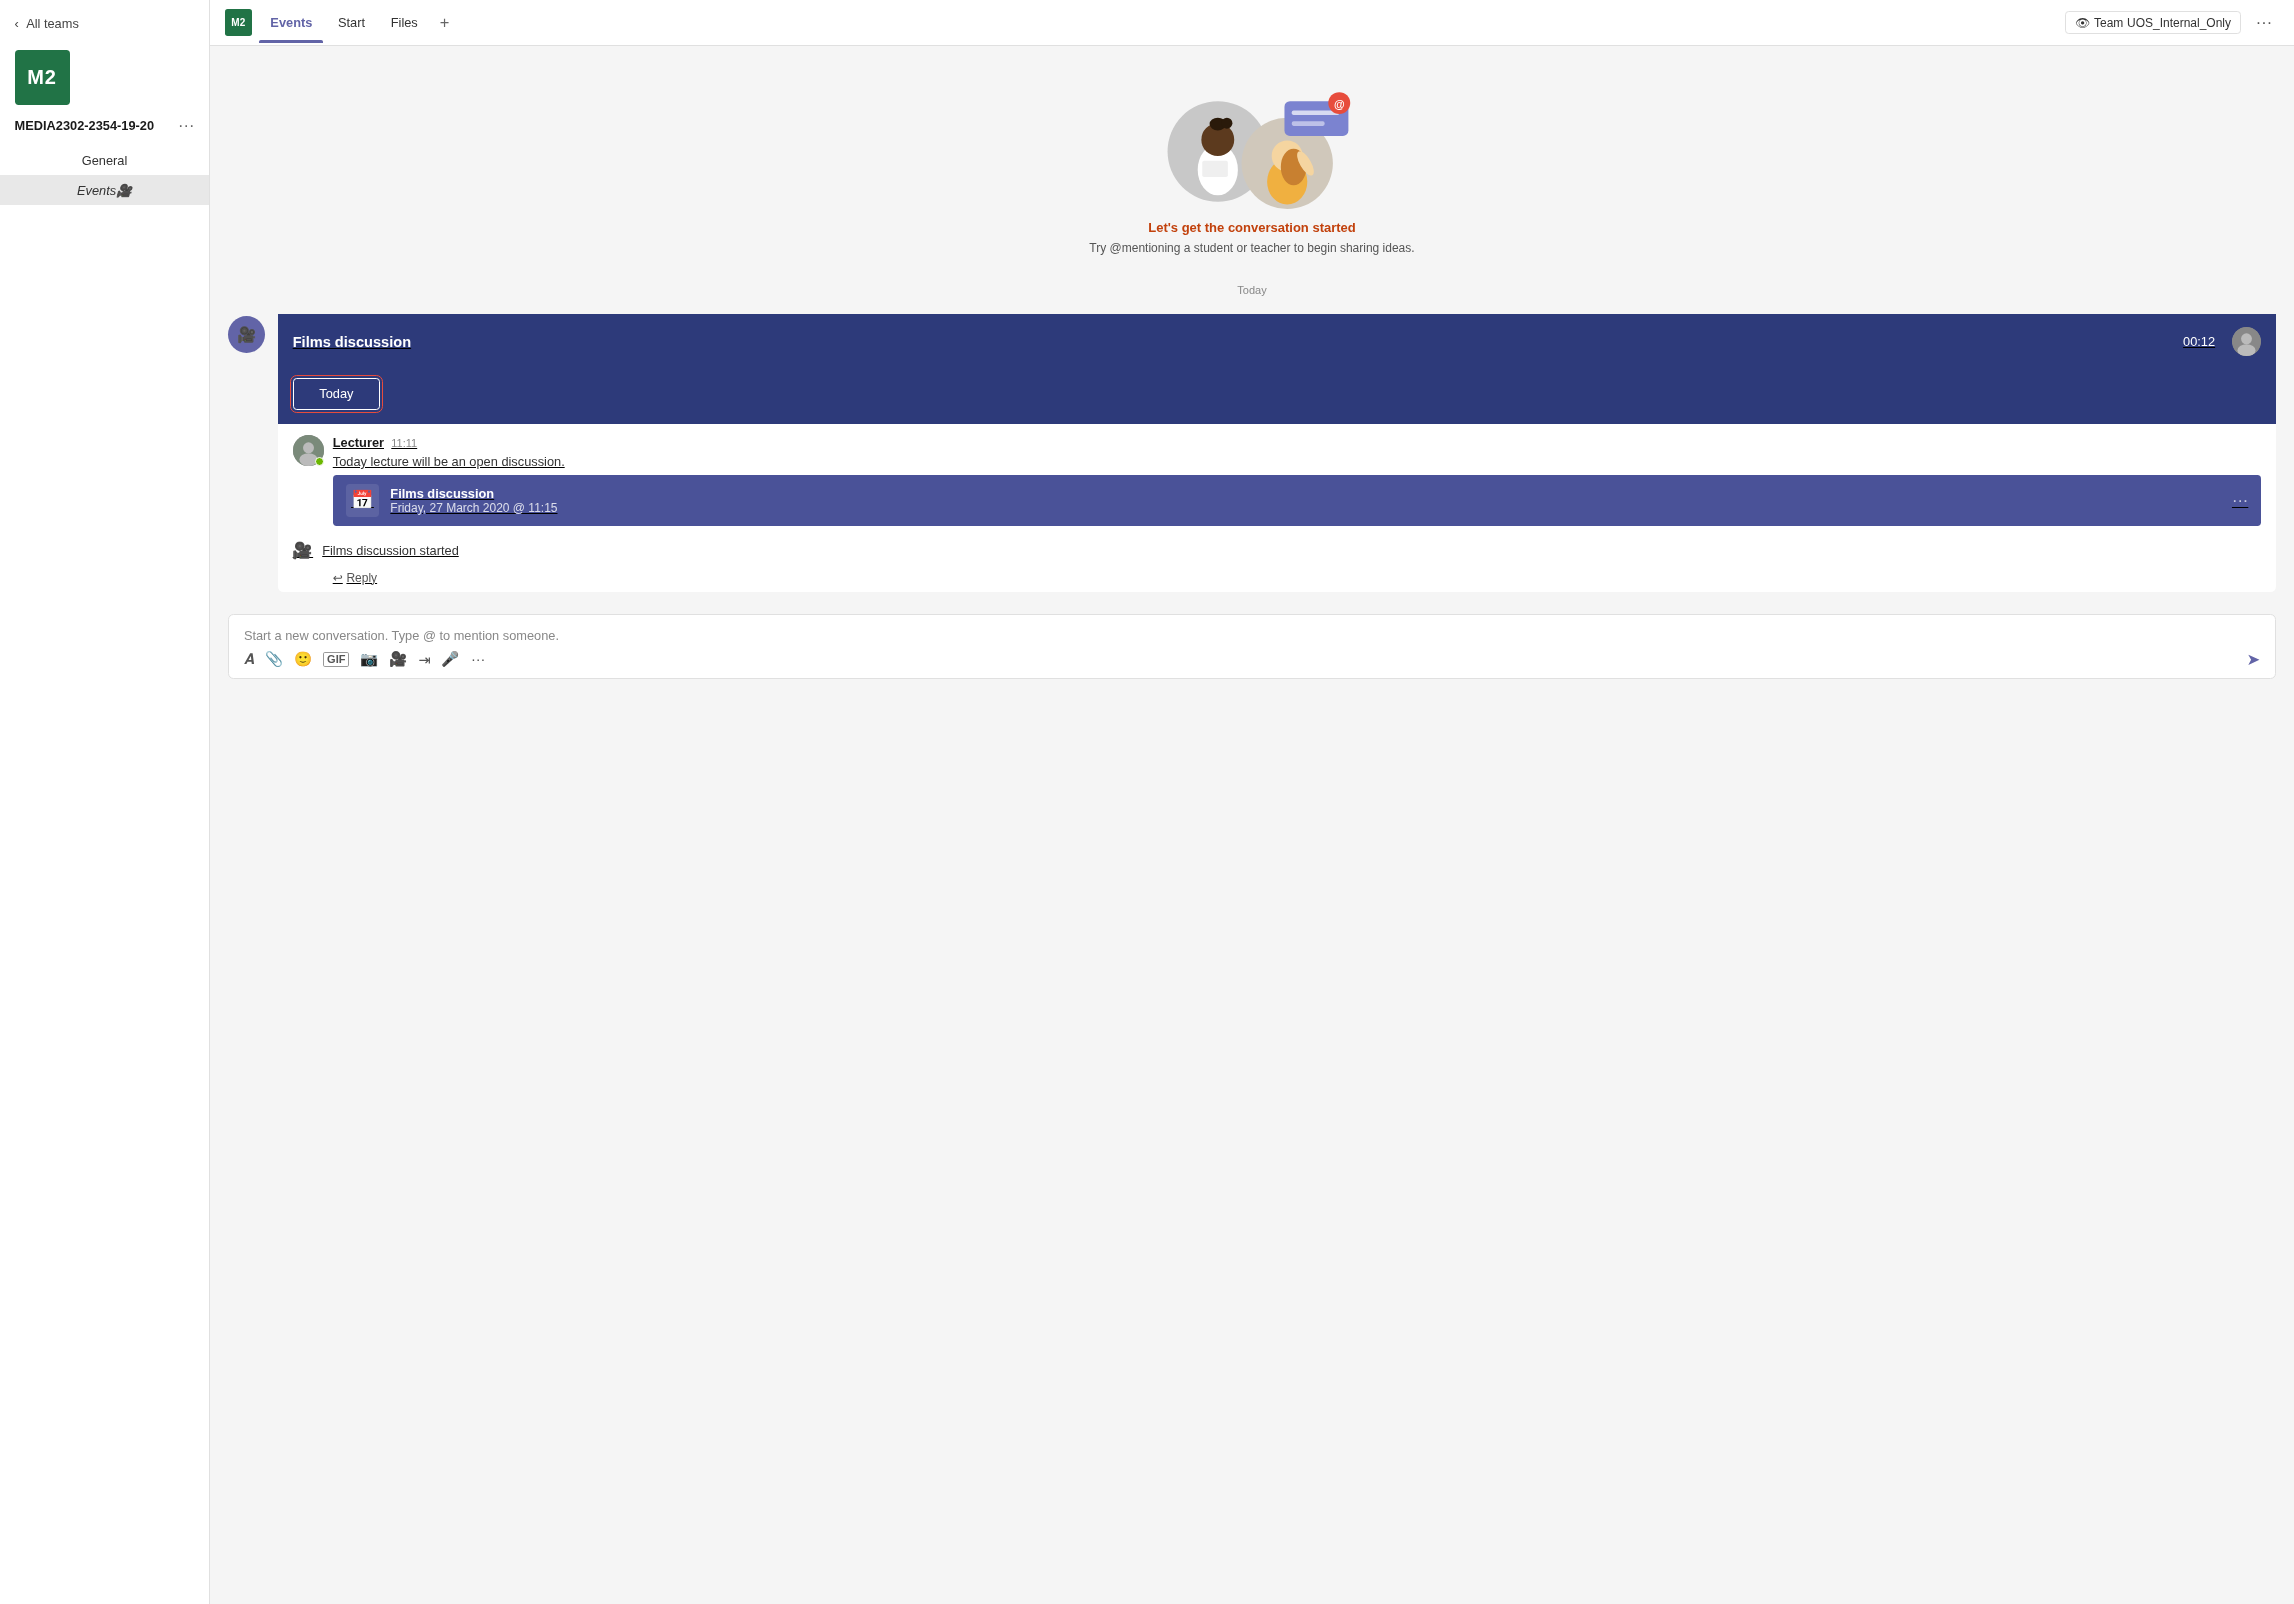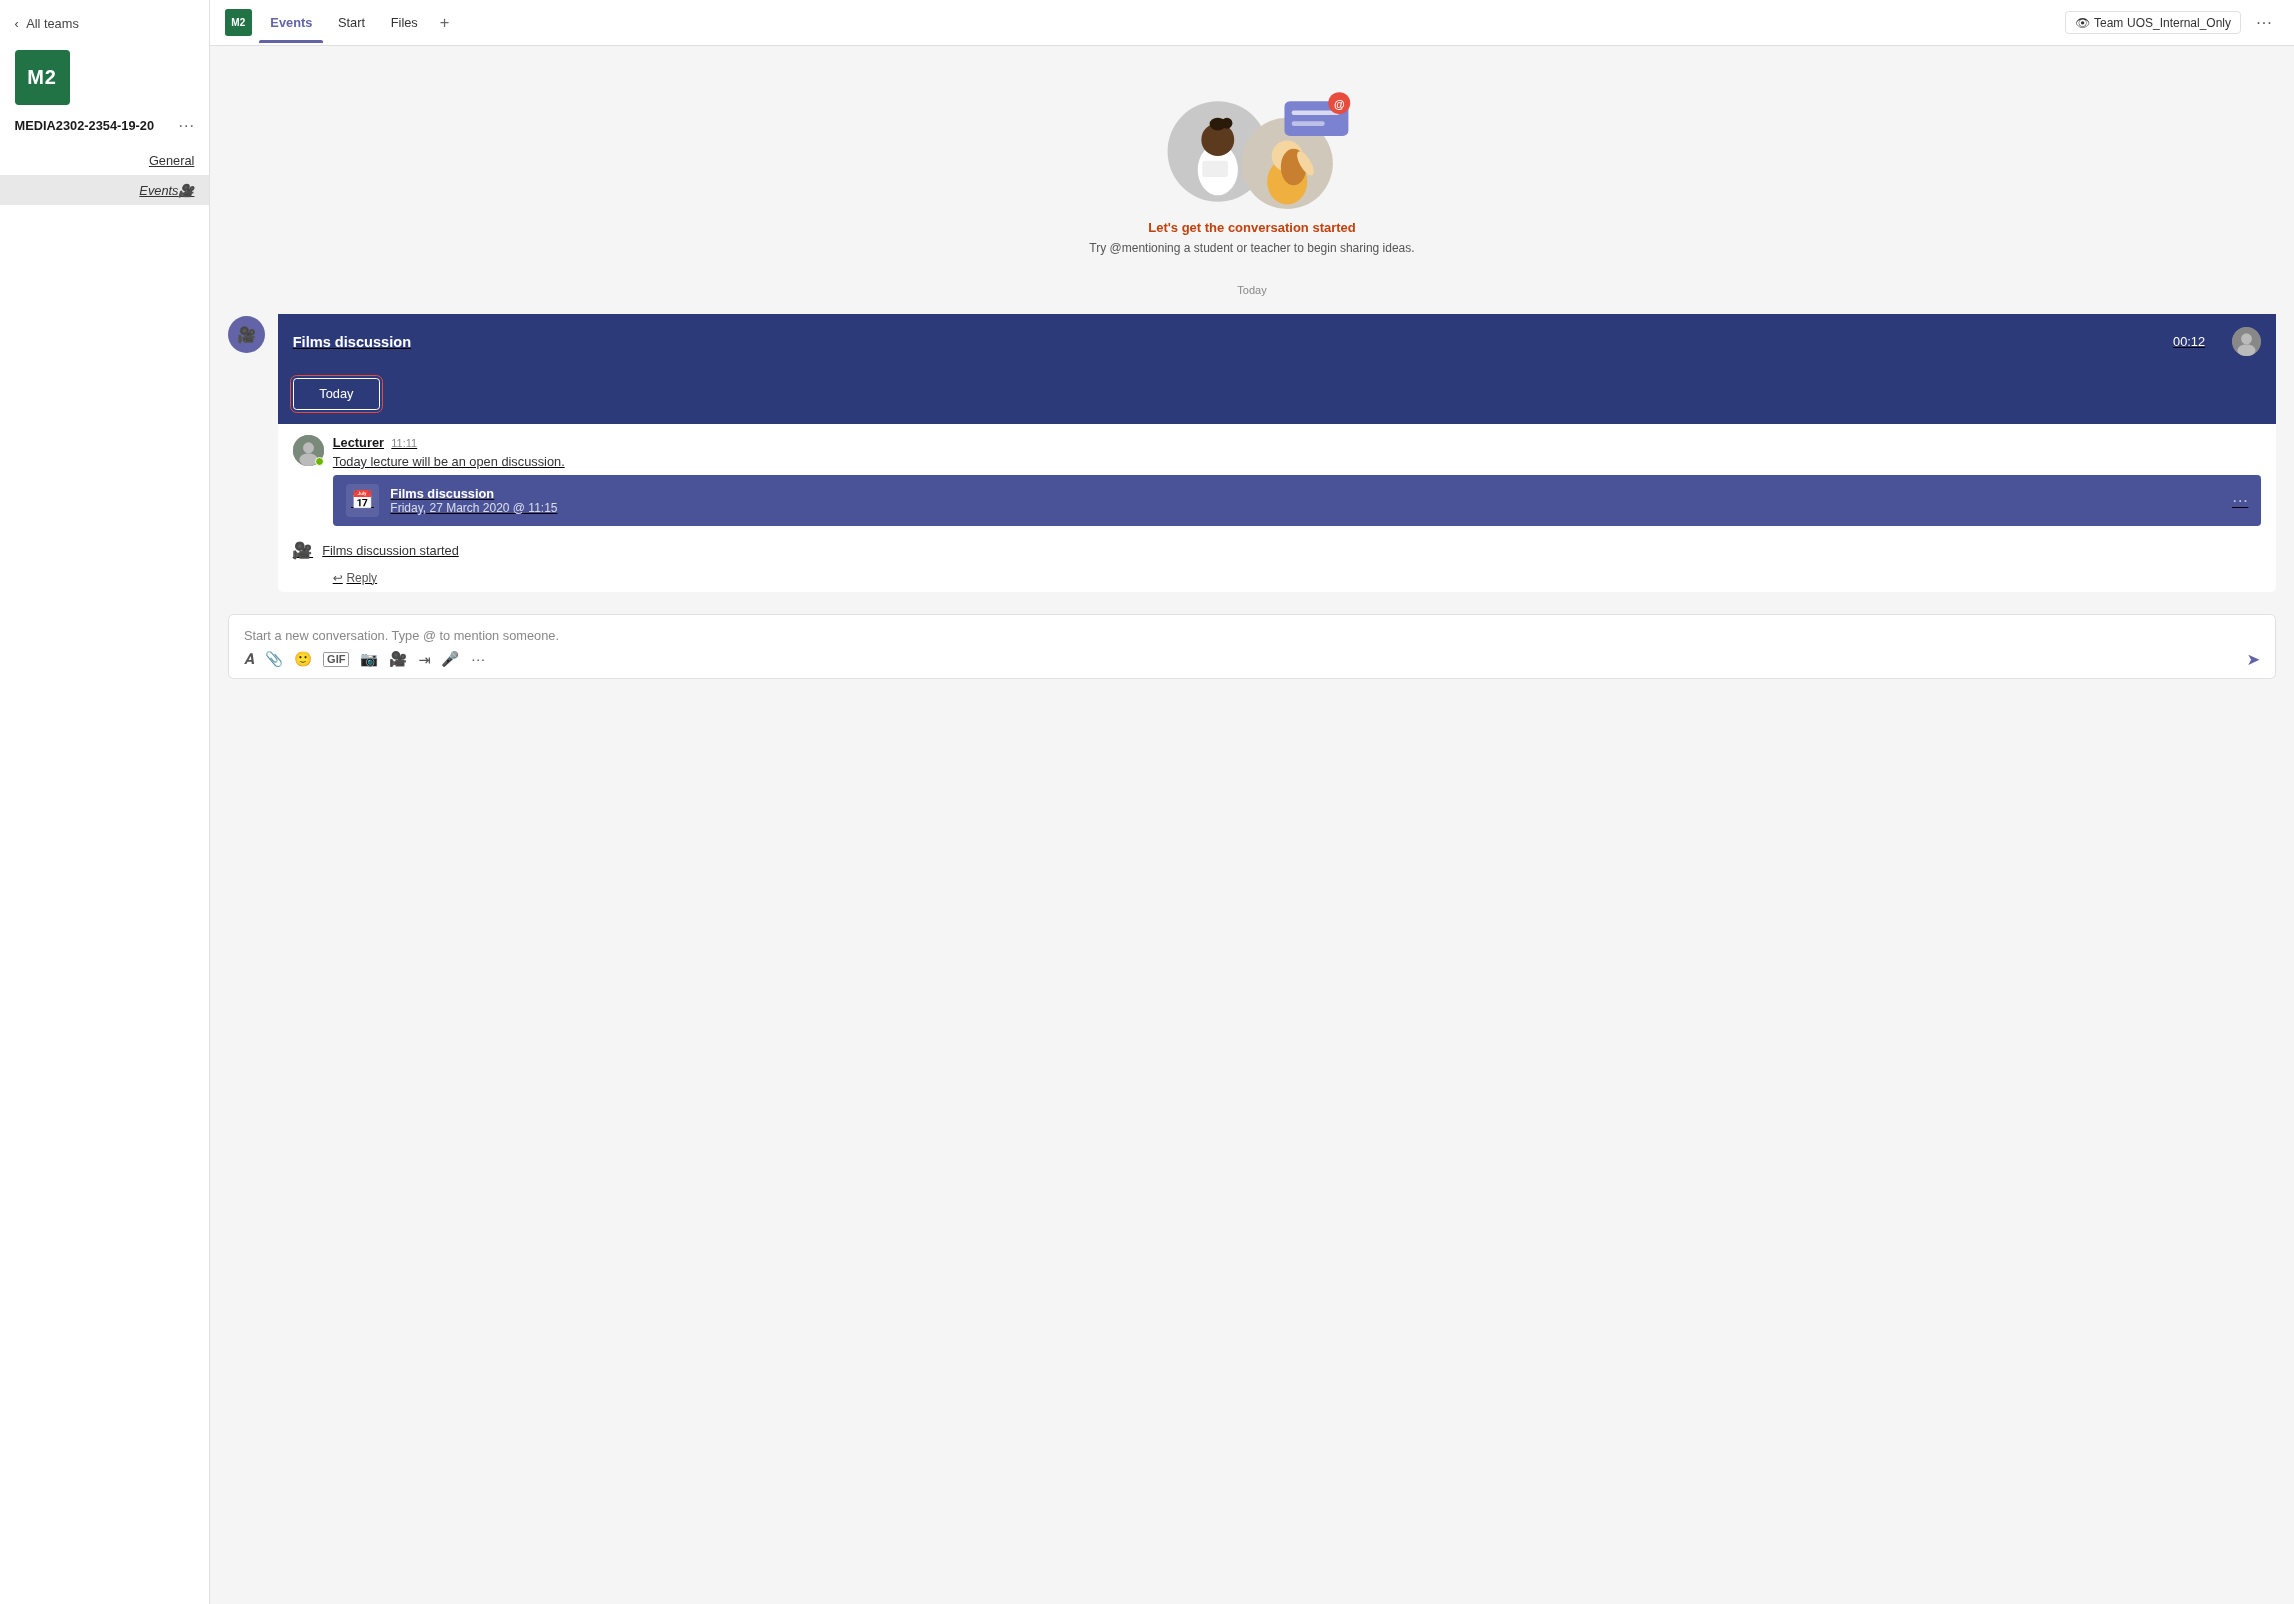--- a/index.html
+++ b/index.html
@@ -62,22 +62,21 @@
     .channel-list {
       padding: 3.7px 0;
     }
     .channel-item {
       padding: 7.3px 14.6px;
       font-size: 12.8px;
       color: #333;
       cursor: pointer;
       display: flex;
       align-items: center;
-      justify-content: flex-end;
-      text-decoration: underline;
+      justify-content: center;
     }
     .channel-item.active {
       background: #e8e8e8;
       font-style: italic;
       font-weight: 500;
     }
     .channel-video-icon {
       color: #6264a7;
       font-size: 12.8px;
     }
@@ -207,21 +206,21 @@
       gap: 11px;
     }
     .meeting-title-text {
       font-size: 14.6px;
       font-weight: 600;
     }
     .meeting-header-right {
       margin-left: auto;
       display: flex;
       align-items: center;
-      gap: 27px;
+      gap: 17px;
     }
     .meeting-time {
       font-size: 12.8px;
     }
     .meeting-avatar {
       width: 29px;
       height: 29px;
       border-radius: 50%;
       background: #888;
       overflow: hidden;

